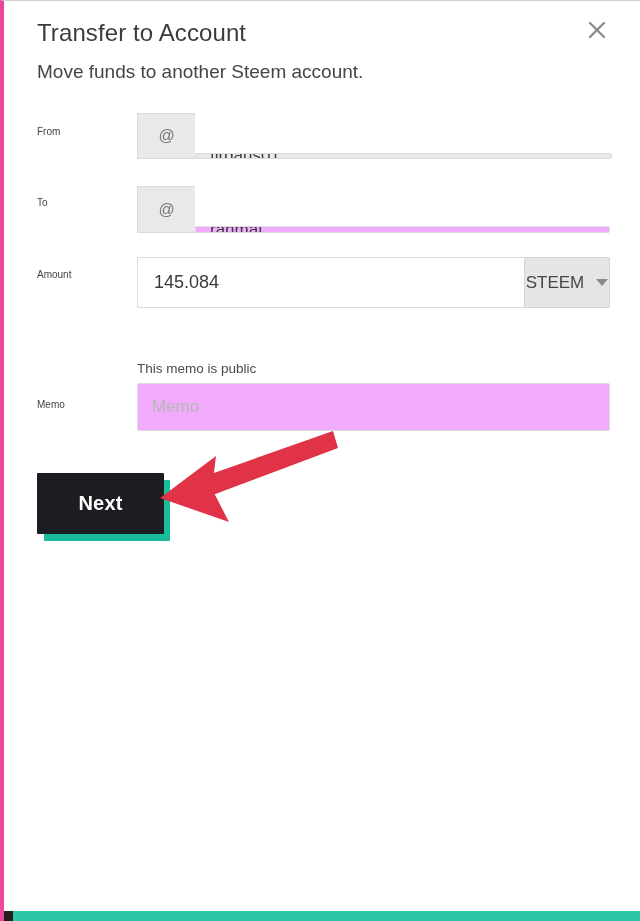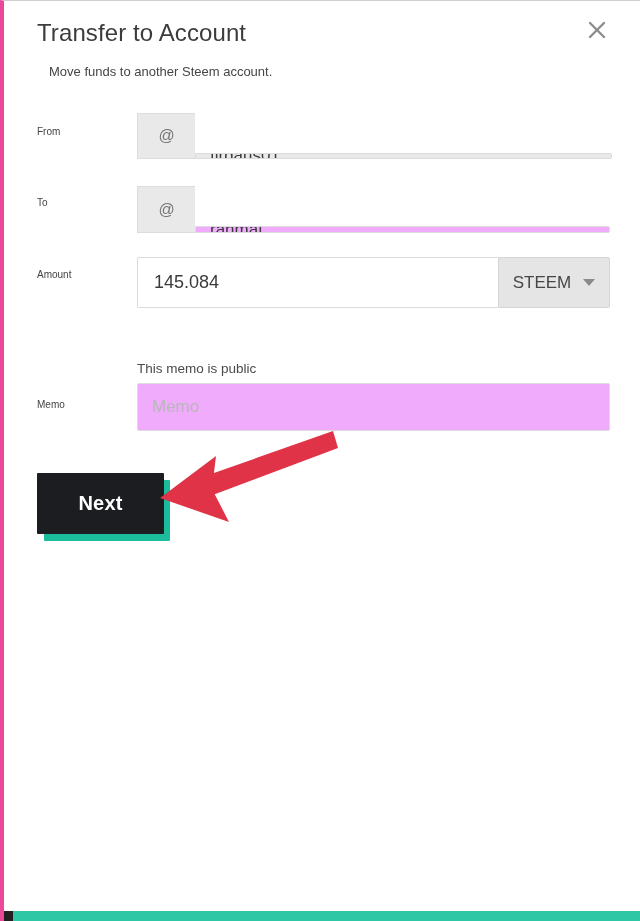--- a/index.html
+++ b/index.html
@@ -34,23 +34,23 @@
     top: 17px;
     font-size: 24px;
     font-weight: 400;
     letter-spacing: 0.1px;
     color: #3c3c3c;
     line-height: 30px;
     white-space: nowrap;
   }
   .modal-subtitle {
     position: absolute;
-    left: 45px;
+    left: 33px;
     top: 60px;
-    font-size: 13px;
+    font-size: 19px;
     font-weight: 400;
     color: #454545;
     line-height: 22px;
     white-space: nowrap;
   }
   .close-btn {
     position: absolute;
     right: 28px;
     top: 14px;
     width: 30px;
@@ -134,21 +134,21 @@
     background: #fff;
     font-family: "Liberation Sans", sans-serif;
     font-size: 18px;
     color: #3b3b3b;
     padding: 0 16px;
     box-sizing: border-box;
     outline: none;
     border-radius: 2px 0 0 2px;
   }
   .currency-select {
-    width: 112px;
+    width: 86px;
     background: #e5e5e5;
     border: 1px solid #d5d5d5;
     display: flex;
     align-items: center;
     justify-content: center;
     gap: 12px;
     font-size: 17px;
     color: #474747;
     box-sizing: border-box;
     border-radius: 0 2px 2px 0;

